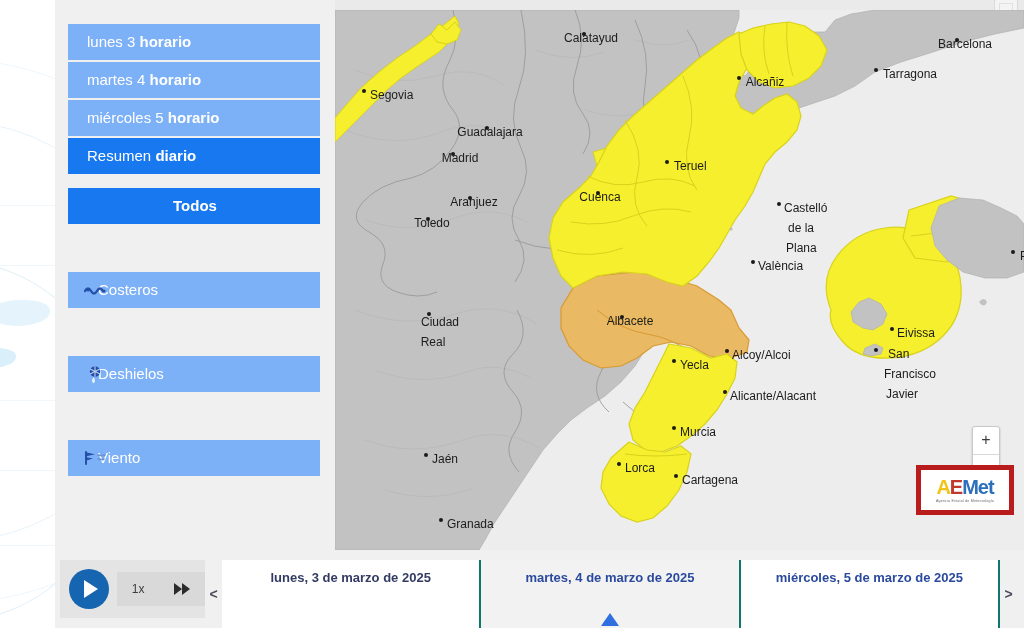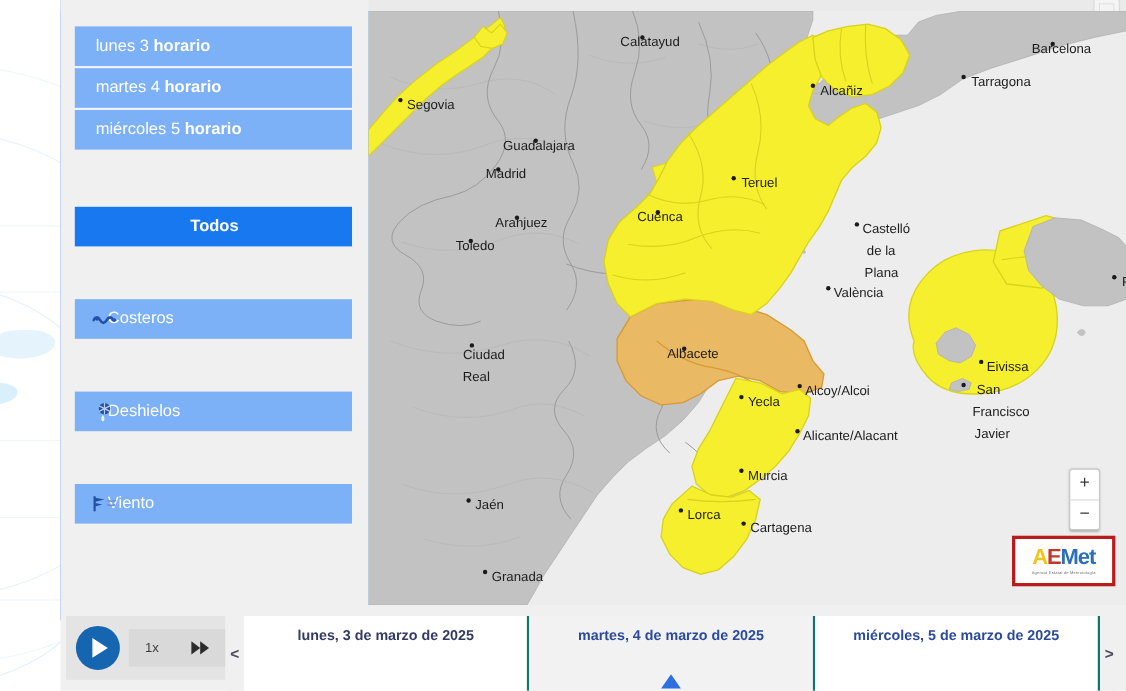--- a/index.html
+++ b/index.html
@@ -16,21 +16,21 @@
   #page-bg .s2{left:-300px;top:60px;width:520px;height:540px;border-color:#eef7fc;}
   #page-bg .s3{left:-220px;top:260px;width:340px;height:360px;border-color:#e4f1f9;}
   #page-bg .blob{position:absolute;background:#daf0fb;opacity:.7;border-radius:50% 40% 55% 45%;}
   #page-bg .b1{left:-10px;top:300px;width:60px;height:26px;}
   #page-bg .b2{left:-30px;top:348px;width:46px;height:20px;background:#c9e9f8;}
   #page-bg .hair{position:absolute;height:1px;background:#f0f6f9;}
 
   
   #app{
     position:absolute;left:55px;top:0;width:969px;height:564px;
-    background:#3b82f6;
+    background:#c4b5fd;
     text-decoration:underline;
   }
   
   #top-strip{position:absolute;left:0;top:0;width:969px;height:10px;background:#eaeaea;}
   #top-right-box{position:absolute;right:6px;top:-1px;width:22px;height:14px;
     border:1px solid #d9d9d9;background:#f4f4f4;border-radius:2px;}
   #top-right-box:after{content:"";position:absolute;left:4px;top:3px;width:12px;height:6px;
     border:1px solid #e0e0e0;}
   #top-right-fill{position:absolute;right:0;top:12px;width:48px;height:22px;background:#e2e2e2;}
 
@@ -66,22 +66,22 @@
   }
   #zoom-ctl{
     position:absolute;right:24px;top:416px;width:26px;height:54px;background:#ffffff;
     border:1px solid #c9c9c9;border-radius:3px;box-shadow:0 1px 2px rgba(0,0,0,.25);
     display:flex;flex-direction:column;
   }
   #zoom-ctl div{flex:1;display:flex;align-items:center;justify-content:center;
     font-size:16px;color:#3a3a3a;cursor:pointer;font-family:"Liberation Sans",sans-serif;}
   #zoom-ctl div:first-child{border-bottom:1px solid #d8d8d8;}
   #logo{
-    position:absolute;right:10px;top:477px;width:88px;height:40px;background:#ffffff;
-    border:3px solid #b91c1c;display:flex;flex-direction:column;
+    position:absolute;right:10px;top:455px;width:88px;height:40px;background:#ffffff;
+    border:5px solid #b91c1c;display:flex;flex-direction:column;
     align-items:center;justify-content:center;
   }
   #logo .lg{font-size:20px;font-weight:bold;line-height:1;letter-spacing:-1px;}
   #logo .lg .a{color:#f0c419;}
   #logo .lg .e{color:#c0392b;}
   #logo .lg .m{color:#2c6fbb;}
   #logo .sub{font-size:3.6px;color:#6b6b6b;margin-top:2px;letter-spacing:.2px;}
 
   
   #timeline{position:absolute;left:0;top:550px;width:969px;height:78px;background:#f0f0f0;}
@@ -136,20 +136,23 @@
 
     <div class="menu-group" id="group-days">
       <div class="menu-item">
         <span class="lead">lunes 3 </span><b>horario</b>
       </div>
       <div class="menu-item">
         <span class="lead">martes 4 </span><b>horario</b>
       </div>
       <div class="menu-item">
         <span class="lead">miércoles 5 </span><b>horario</b>
+      </div>
+      <div class="menu-item active">
+        <span class="lead">Resumen </span><b>diario</b>
       </div>
     </div>
 
     <div class="menu-group" id="group-types">
 
       <div class="menu-item active centered">
         <span>Todos</span>
       </div>
 
       <div class="menu-item withicon">

